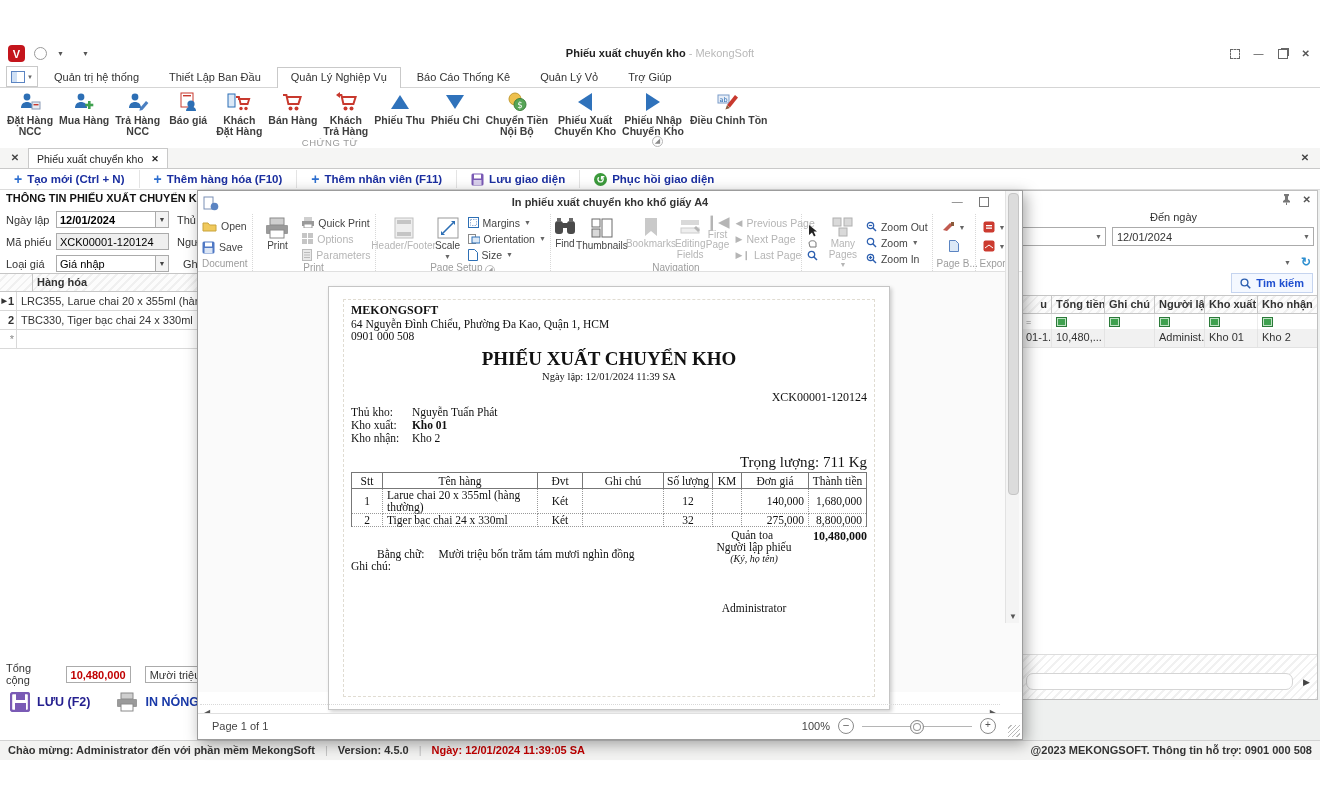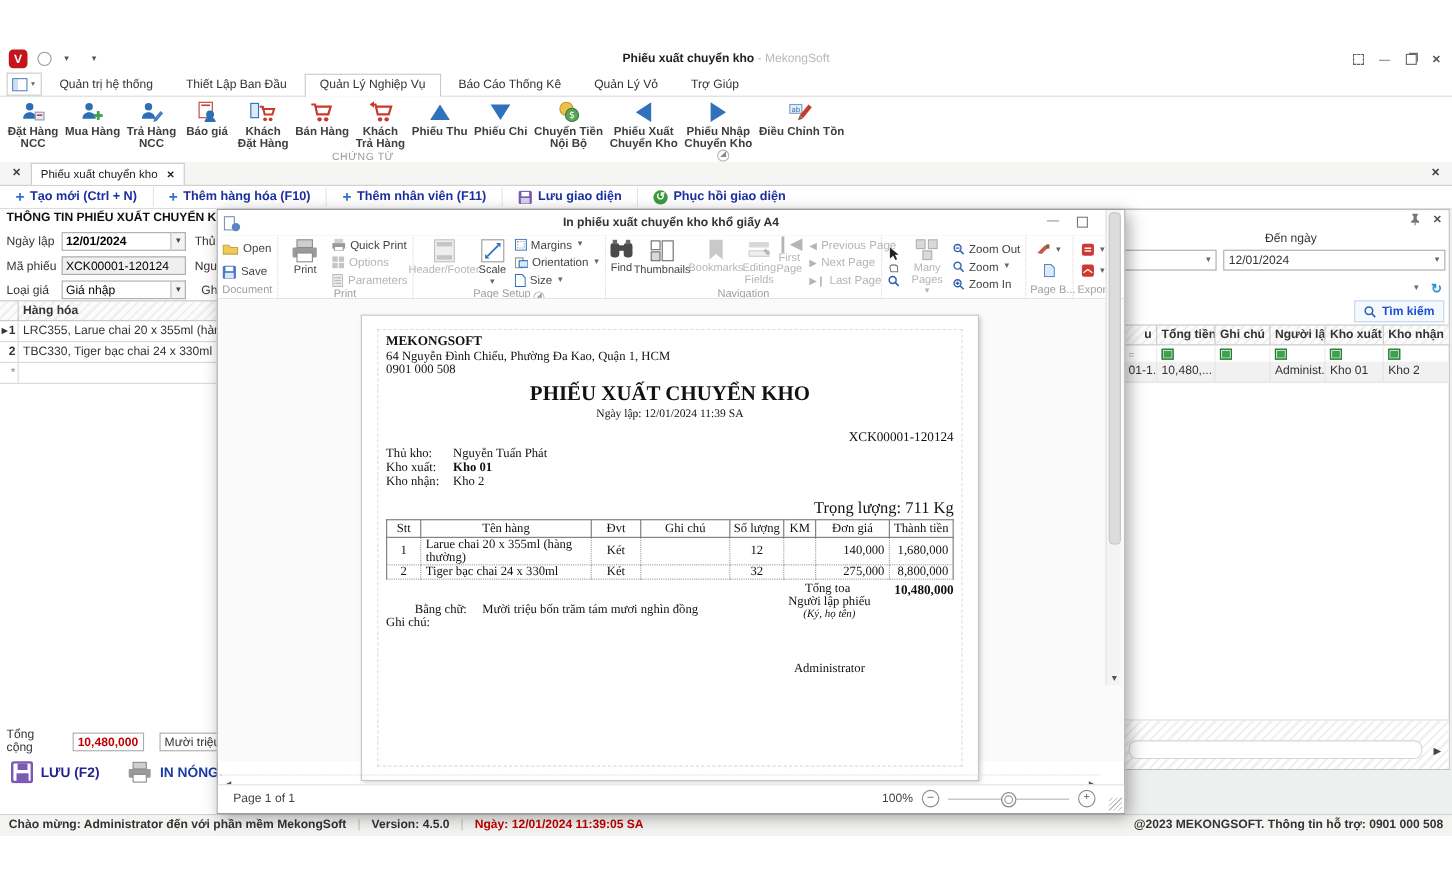--- a/index.html
+++ b/index.html
@@ -62,21 +62,21 @@
   .lp-lbl{width:50px;color:#333;}
   .lp-input{width:100px;height:17px;border:1px solid #ababab;background:#fff;font-size:11px;padding:0 3px;
             font-family:"Liberation Sans",sans-serif;box-sizing:border-box;}
   .lp-input.bold{font-weight:bold;}
   .lp-input.ro{background:#efefef;}
   .combo-a{width:13px;height:17px;border:1px solid #ababab;border-left:none;background:#f3f3f3;color:#444;
            font-size:7px;display:flex;align-items:center;justify-content:center;box-sizing:border-box;}
   .lp-side{margin-left:8px;color:#333;}
   .lgrid{position:absolute;left:0;top:83px;width:197px;}
   .lg-head{height:17px;border-top:1px solid #c6c6c6;border-bottom:1px solid #c6c6c6;display:flex;
-           background:repeating-linear-gradient(135deg,#fcfcfc 0 4px,#f0f0f0 4px 6px);}
+           background:repeating-linear-gradient(135deg,#fcfcfc 0 4px,#f0f0f0 4px 6px);padding-left:16px;}
   .lg-numcol{width:17px;border-right:1px solid #c6c6c6;box-sizing:border-box;}
   .lg-head b{padding:2px 4px;font-size:11px;}
   .lg-row{height:18px;display:flex;border-bottom:1px solid #d9d9d9;font-size:11px;align-items:center;}
   .lg-num{width:17px;text-align:right;padding-right:2px;font-weight:bold;box-sizing:border-box;border-right:1px solid #d9d9d9;height:100%;display:flex;align-items:center;justify-content:flex-end;}
   .lg-txt{flex:1;padding:0 4px;white-space:nowrap;overflow:hidden;}
   .lp-totrow{position:absolute;left:6px;top:472px;display:flex;align-items:center;gap:14px;}
   .tot-val{width:72px;height:17px;border:1px solid #ababab;background:#fff;color:#c00000;font-weight:bold;
            text-align:right;padding:0 4px;line-height:17px;box-sizing:border-box;}
   .tot-words{width:120px;height:17px;border:1px solid #ababab;background:#fff;padding:0 4px;line-height:17px;
              white-space:nowrap;overflow:hidden;box-sizing:border-box;}
@@ -872,21 +872,21 @@
                 <td class="c">Két</td>
                 <td></td>
                 <td class="c">32</td>
                 <td></td>
                 <td class="r">275,000</td>
                 <td class="r">8,800,000</td>
               </tr>
             </tbody>
               </table>
             <div class="pg-total">
-              <span>Tổng toa</span>
+              <span>Quản toa</span>
               <b>10,480,000</b>
             </div>
             <div class="pg-words">
               <span class="k">Bằng chữ:</span><span>Mười triệu bốn trăm tám mươi nghìn đồng</span>
             </div>
             <div>Ghi chú:</div>
           </div>
           <div class="pg-sign">
             <div>Người lập phiếu</div>
             <div class="hint">(Ký, họ tên)</div>

